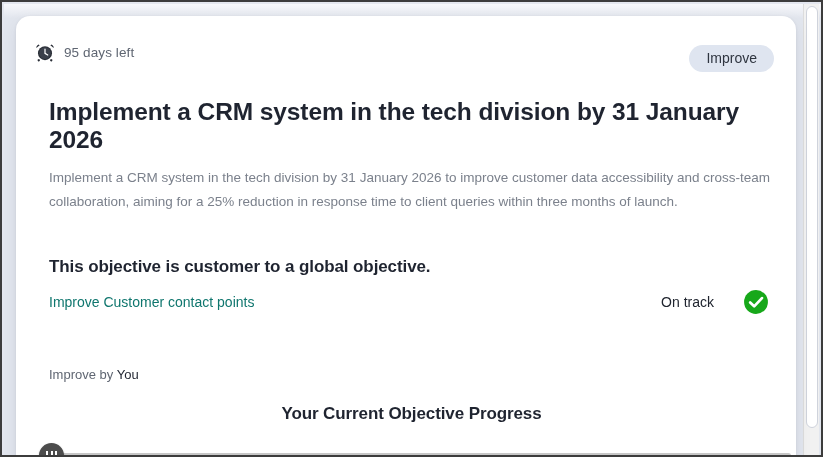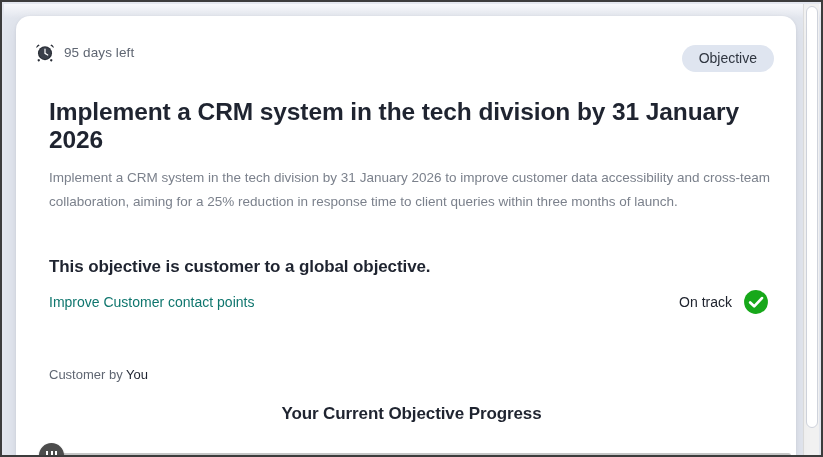--- a/index.html
+++ b/index.html
@@ -143,21 +143,21 @@
     margin: 12px 0 0 14px;
     padding-right: 5px;
   }
   .linked-name {
     font-size: 14px;
     color: #0f766e;
   }
   .status-wrap {
     display: flex;
     align-items: center;
-    gap: 11px;
+    gap: 29px;
   }
   .status-label {
     font-size: 14px;
     color: #20252f;
   }
   .check-icon {
     width: 26px;
     height: 26px;
     display: block;
   }
@@ -239,42 +239,42 @@
             <path d="M4.2 3.1 C2.4 4.0 1.4 5.6 1.6 7.3 L5.6 4.0 Z" fill="#2b2f38"></path>
             <path d="M19.8 3.1 C21.6 4.0 22.6 5.6 22.4 7.3 L18.4 4.0 Z" fill="#2b2f38"></path>
             <circle cx="12" cy="13.4" r="8.4" fill="#2b2f38"></circle>
             <circle cx="12" cy="13.4" r="7.0" fill="#3b404b"></circle>
             <path d="M12 8.6 v5.0 l3.3 2.0" stroke="#ffffff" stroke-width="1.5" fill="none" stroke-linecap="round"></path>
             <rect x="3.2" y="20.6" width="2.6" height="2.6" rx="1" fill="#2b2f38" transform="rotate(-22 4.5 21.9)"></rect>
             <rect x="18.2" y="20.6" width="2.6" height="2.6" rx="1" fill="#2b2f38" transform="rotate(22 19.5 21.9)"></rect>
           </svg>
           <span class="deadline-text">95 days left</span>
         </div>
-        <div class="badge">Objective</div>
+        <div class="badge">Improve</div>
       </div>
 
       <h1 class="objective-title">Implement a CRM system in the tech division by 31 January 2026</h1>
 
       <p class="objective-desc">Implement a CRM system in the tech division by 31 January 2026 to improve customer data accessibility and cross-team collaboration, aiming for a 25% reduction in response time to client queries within three months of launch.</p>
 
       <div class="linked-heading">This objective is customer to a global objective.</div>
 
       <div class="linked-row">
         <span class="linked-name">Improve Customer contact points</span>
         <span class="status-wrap">
           <span class="status-label">On track</span>
           <svg class="check-icon" viewBox="0 0 24 24">
             <circle cx="12" cy="12" r="11" fill="#17a81a"></circle>
             <path d="M6.6 12.4 L10.3 16.0 L17.5 8.4" stroke="#ffffff" stroke-width="2.5" fill="none" stroke-linecap="round" stroke-linejoin="round"></path>
           </svg>
         </span>
       </div>
 
       <div class="created-by">
-        <span>Customer by</span>
+        <span>Improve by</span>
         <b>You</b>
       </div>
 
       <div class="progress-heading">Your Current Objective Progress</div>
 
       <div class="slider-area">
         <div class="slider-track"></div>
 
         <div class="slider-handle" style="left: 0%;">
           <span class="grip"></span>

